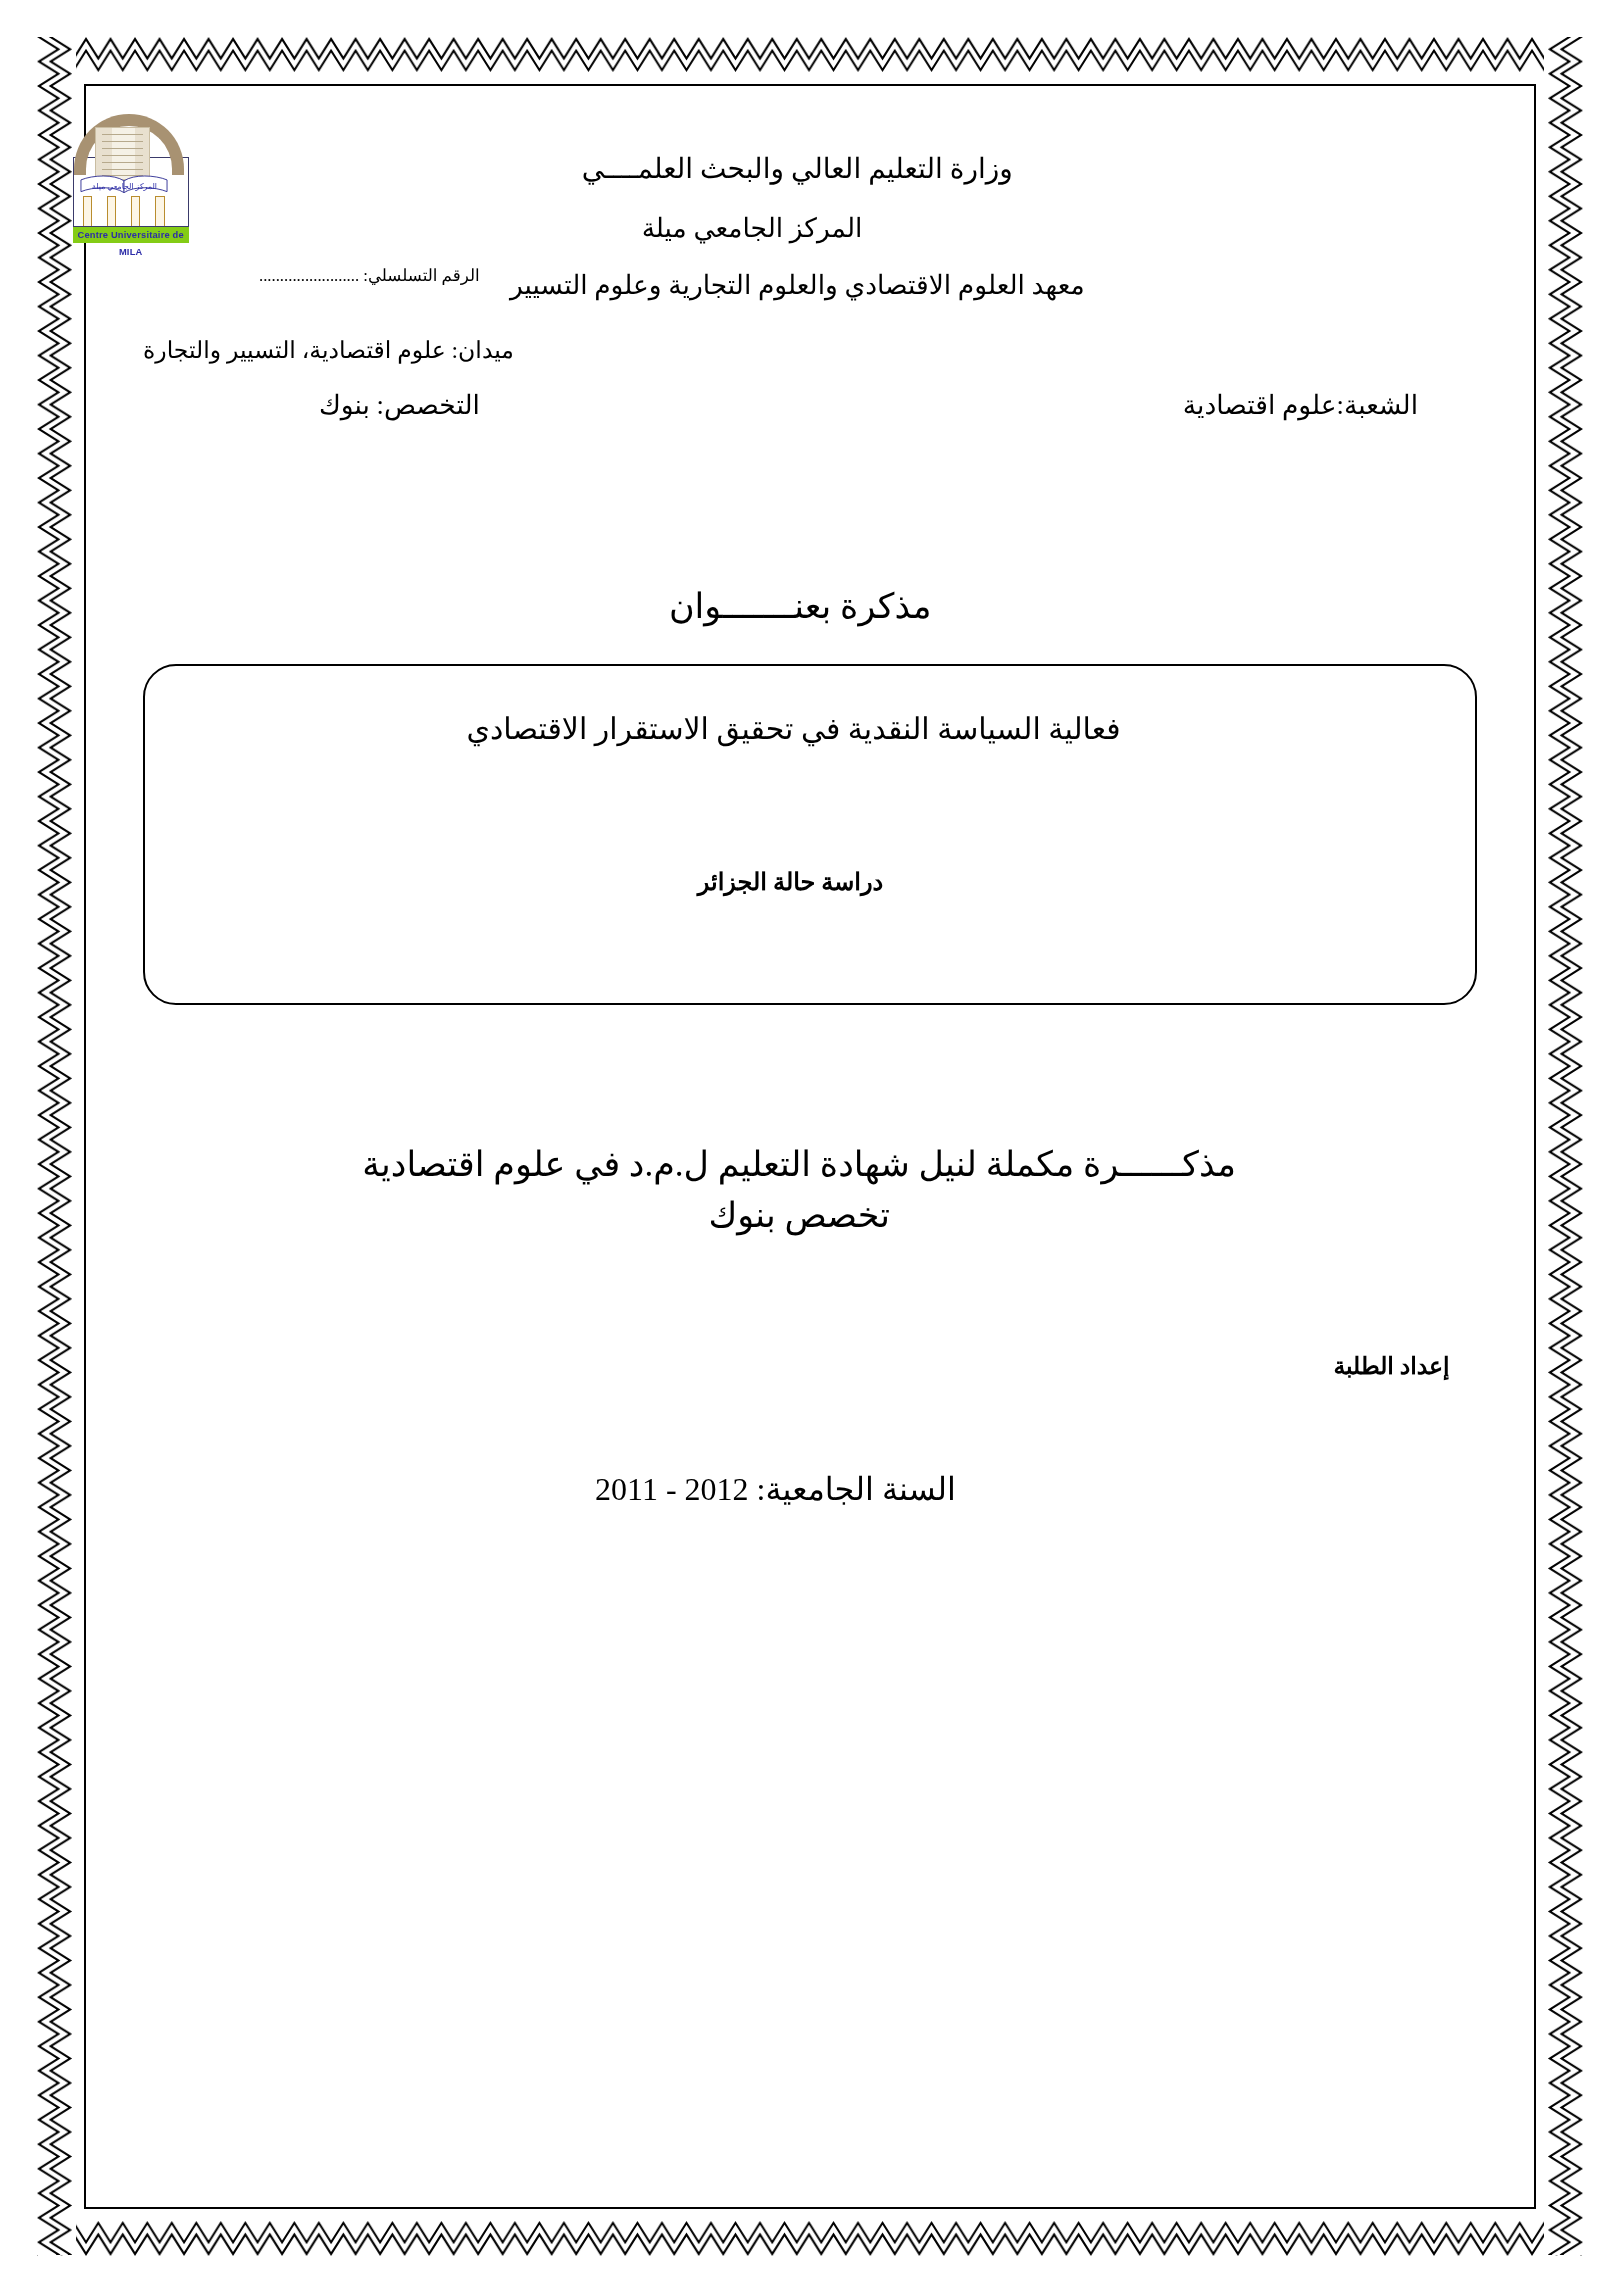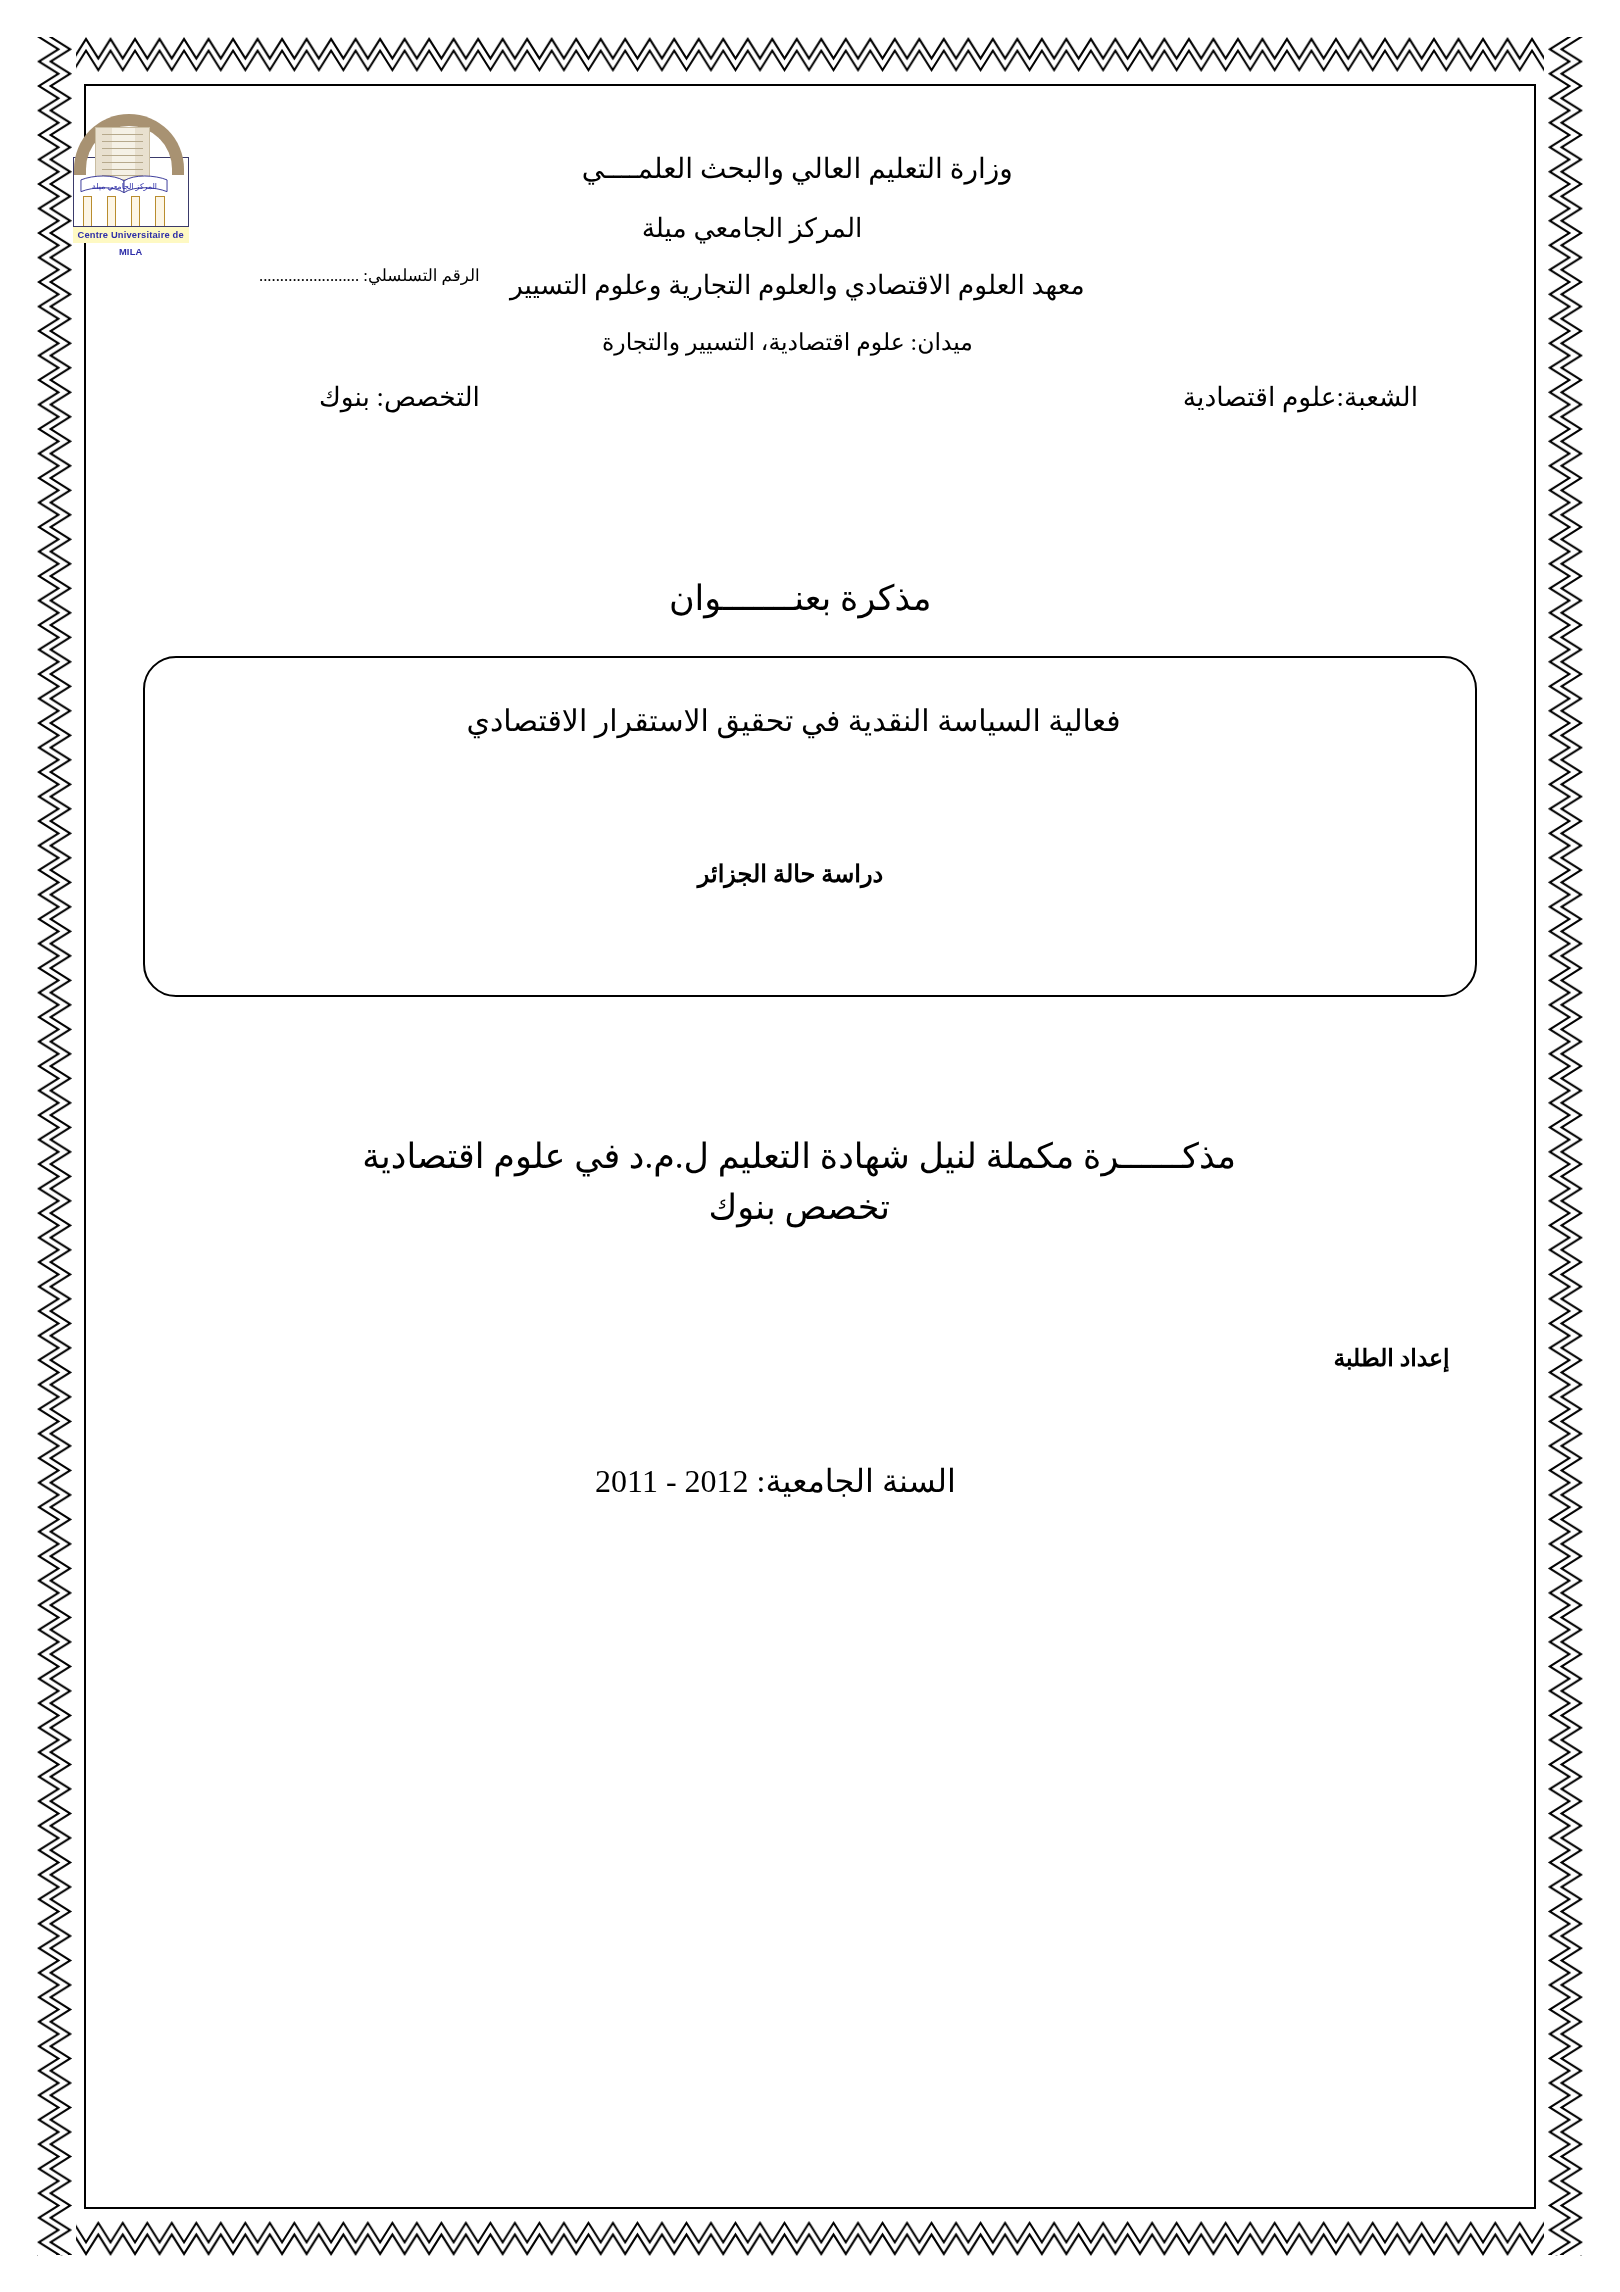--- a/index.html
+++ b/index.html
@@ -143,21 +143,21 @@
     border-top: 1px solid #3a3a6a;
     color: #2c2ca8;
     font-family: "Liberation Sans", sans-serif;
     font-size: 9.3px;
     font-weight: bold;
     letter-spacing: 0.2px;
     text-align: center;
     line-height: 16.7px;
     direction: ltr;
     box-sizing: border-box;
-    background: #fef9c3;
+    background: #84cc16;
   }
   .logo-arabic {
     position: absolute;
     left: 25.5px;
     top: 77px;
     width: 84px;
     text-align: center;
     font-size: 7.8px;
     color: #2c2ca8;
     line-height: 8.8px;
@@ -182,23 +182,23 @@
     margin-top: 21.6px;
     text-align: center;
     padding-right: 116px;
   }
   .hdr-institute {
     margin-top: 19.6px;
     text-align: center;
     padding-right: 25.5px;
   }
   .hdr-field {
-    margin-top: 21px;
+    margin-top: 29px;
     font-size: 23.5px;
-    text-align: center;
+    text-align: left;
     padding-right: 45px;
   }
 
   .serial {
     position: absolute;
     left: 116px;
     top: 116px;
     font-size: 16.7px;
     white-space: nowrap;
     text-align: right;

